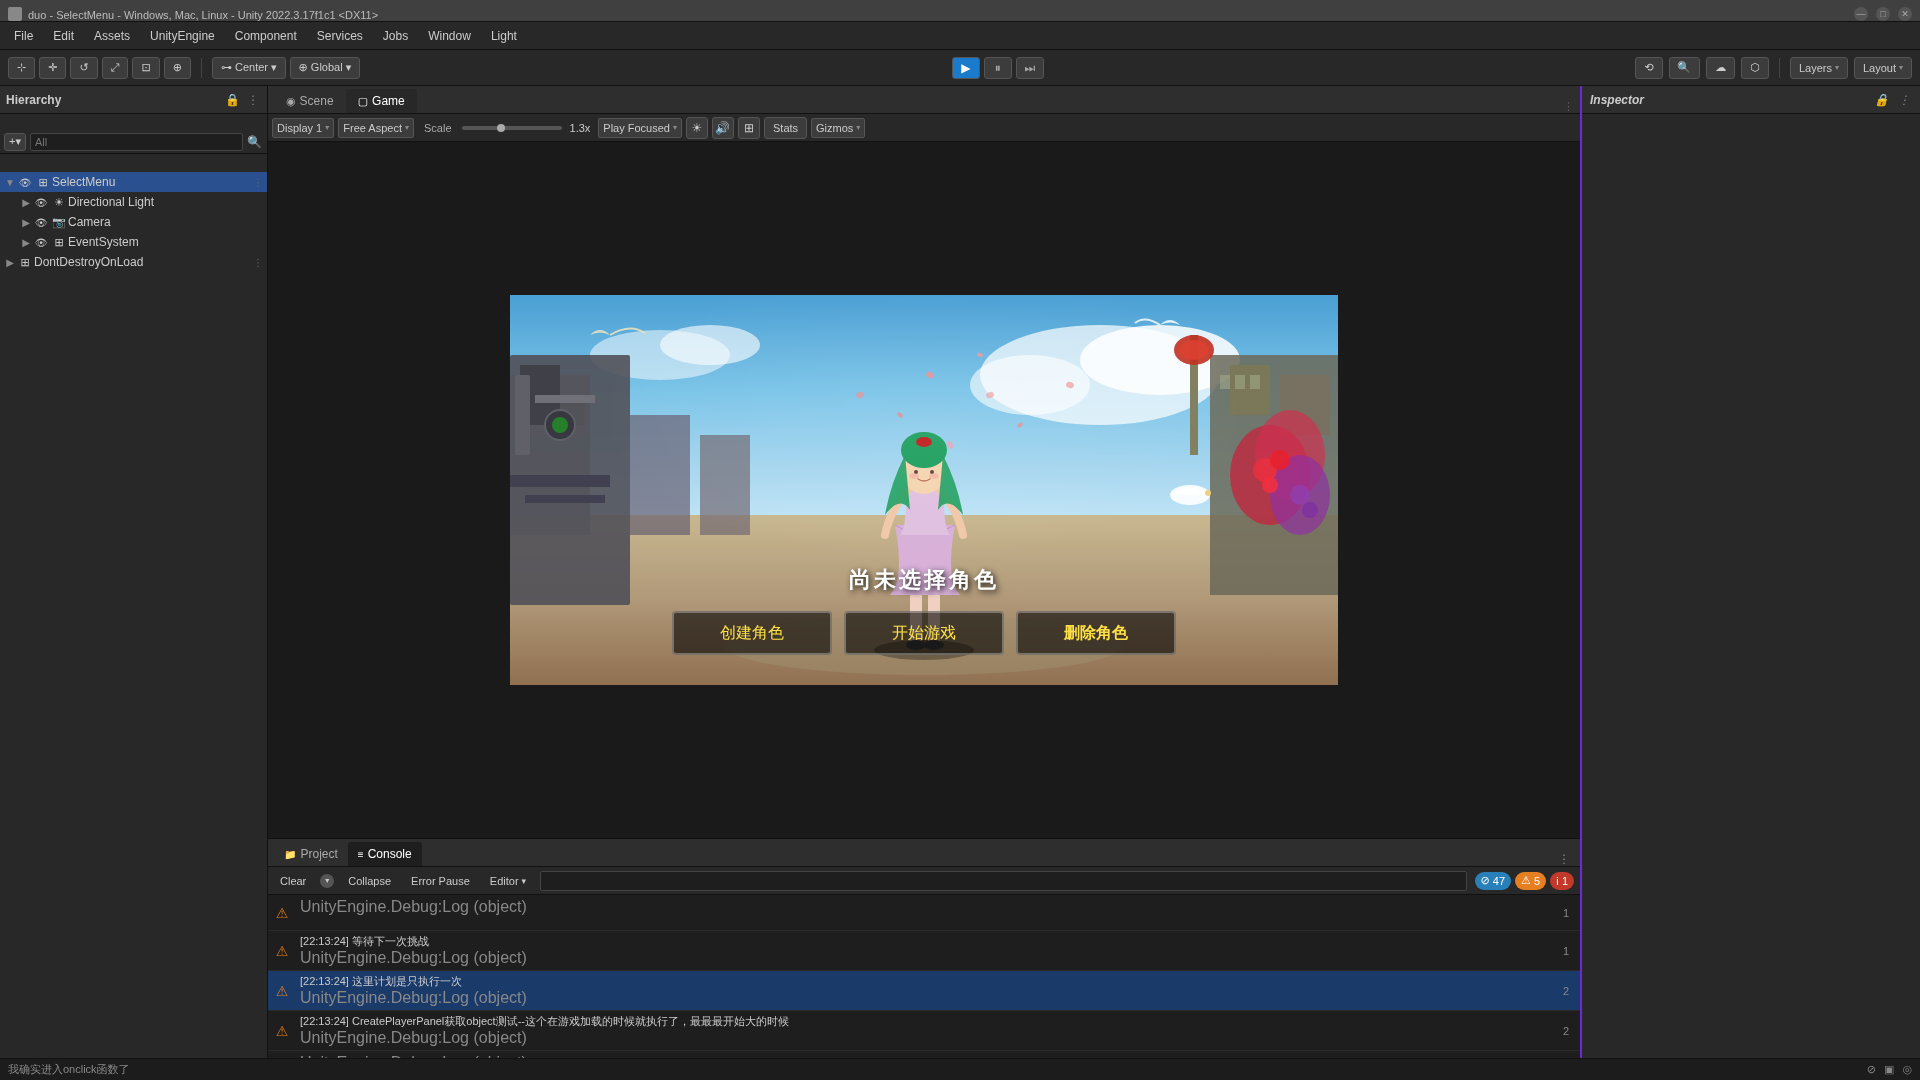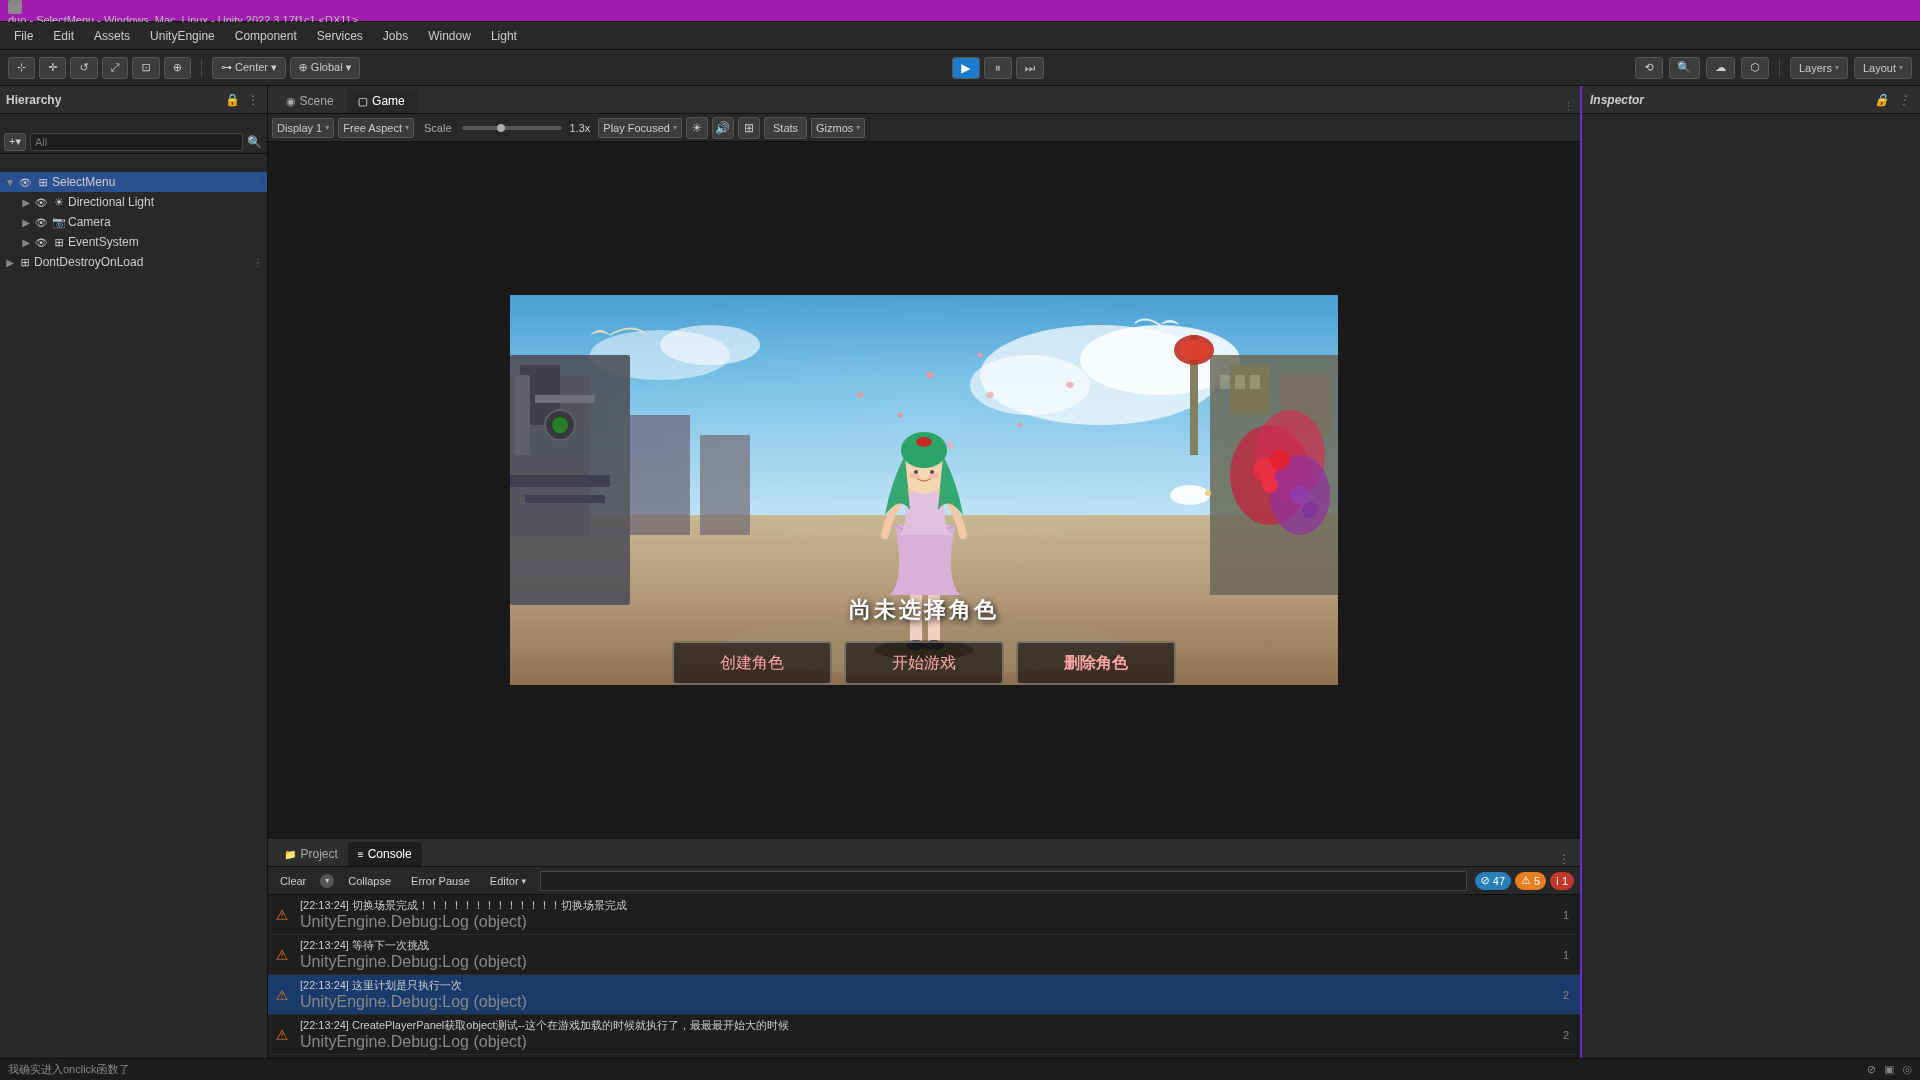--- a/index.html
+++ b/index.html
@@ -11,29 +11,28 @@
       width: 1920px;
       height: 1080px;
       overflow: hidden;
       display: flex;
       flex-direction: column;
     }
 
     
     #titlebar {
       height: 22px;
-      background: #a21caf;
-      display: flex;
-      align-items: flex-start;
+      background: #404040;
+      display: flex;
+      align-items: flex-end;
       padding: 0 8px;
       font-size: 11px;
       color: #bbb;
       border-bottom: 1px solid #111;
       flex-shrink: 0;
-      flex-direction: column;
     }
     #titlebar .title-logo {
       width: 14px;
       height: 14px;
       background: #888;
       border-radius: 2px;
       margin-right: 6px;
       flex-shrink: 0;
     }
     #titlebar .title-text { flex: 1; }
@@ -311,21 +310,21 @@
     .game-buttons {
       display: flex;
       gap: 12px;
     }
     .game-btn {
       width: 160px;
       height: 44px;
       background: rgba(0,0,0,0.6);
       border: 2px solid rgba(255,255,255,0.3);
       border-radius: 4px;
-      color: #fca5a5;
+      color: #fde047;
       font-size: 16px;
       display: flex;
       align-items: center;
       justify-content: center;
       cursor: pointer;
     }
 
     
     #bottom-area {
       height: 220px;
@@ -810,21 +809,21 @@
           <ellipse cx="424" cy="181" rx="5" ry="3" fill="#f09090" opacity="0.4"></ellipse>
 
           <ellipse cx="680" cy="200" rx="20" ry="10" fill="white" opacity="0.9"></ellipse>
           <path d="M660,200 Q680,185 700,200" fill="white" opacity="0.8"></path>
           <circle cx="698" cy="198" r="3" fill="#f0d080"></circle>
 
           <rect x="0" y="0" width="828" height="390" fill="url(#glowGrad)" opacity="0.1"></rect>
         </svg>
 
         <div class="game-ui-overlay">
-          <div style="margin-top:auto;display:flex;flex-direction:column;align-items:center;gap:16px;">
+          <div style="margin-top:auto;display:flex;flex-direction:column;align-items:center;gap:16px;margin-bottom:30px;">
             <div style="color:white;font-size:22px;font-weight:bold;text-shadow:2px 2px 6px rgba(0,0,0,0.9);letter-spacing:3px;font-family:Arial;">尚未选择角色</div>
             <div class="game-buttons">
               <div class="game-btn" style="font-family:Arial;">创建角色</div>
               <div class="game-btn" style="font-family:Arial;">开始游戏</div>
               <div class="game-btn" style="font-family:Arial;font-weight:bold;">删除角色</div>
             </div>
           </div>
         </div>
       </div>
     </div>
@@ -866,21 +865,20 @@
             <span>1</span>
           </div>
         </div>
       </div>
 
       <div id="console-content">
 
         <div class="log-entry">
           <div class="log-icon warn">⚠</div>
           <div class="log-text">
-            <div class="log-main">[22:13:24] 切换场景完成！！！！！！！！！！！！！切换场景完成</div>
             <div class="log-sub">UnityEngine.Debug:Log (object)</div>
           </div>
           <div class="log-count">1</div>
         </div>
 
         <div class="log-entry">
           <div class="log-icon warn">⚠</div>
           <div class="log-text">
             <div class="log-main">[22:13:24] 等待下一次挑战</div>
             <div class="log-sub">UnityEngine.Debug:Log (object)</div>

